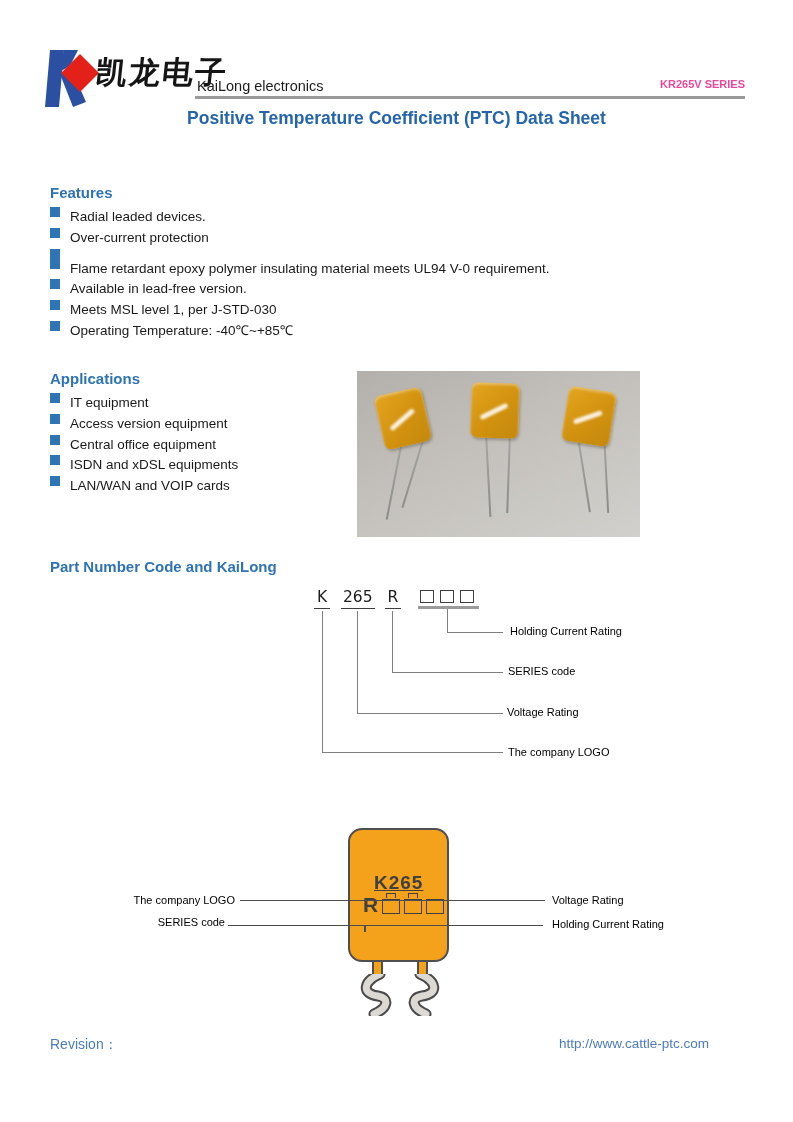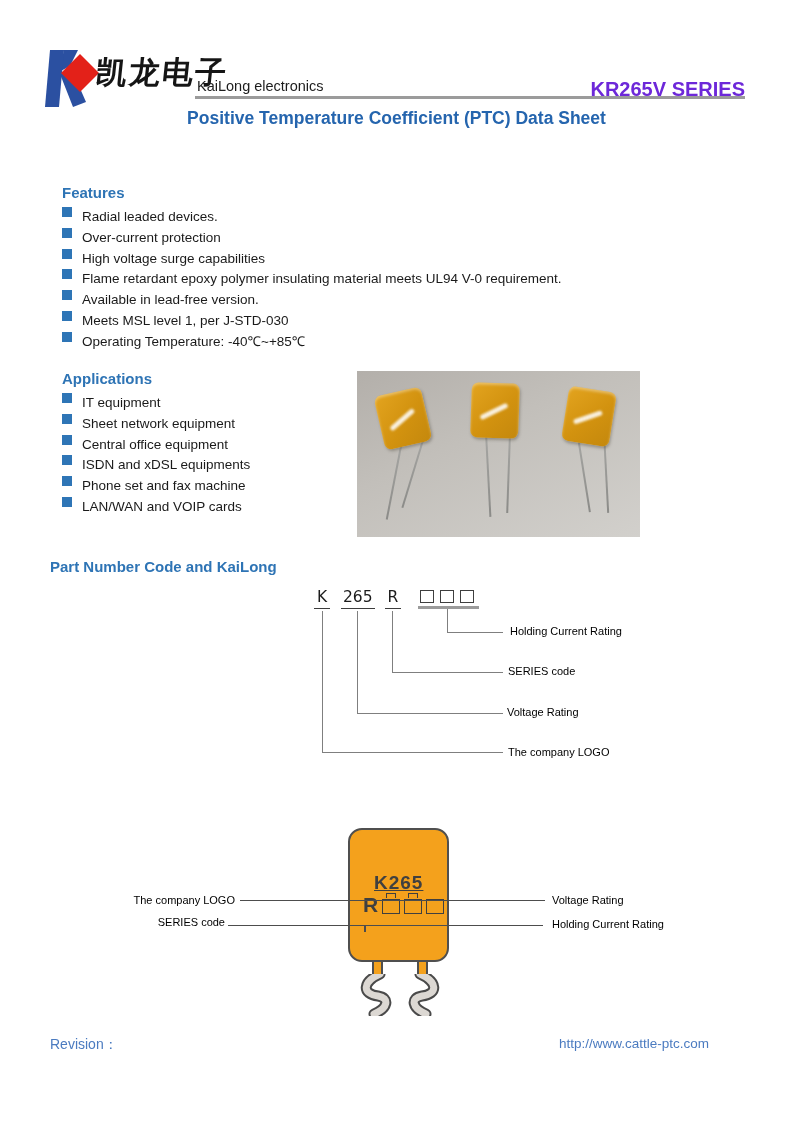--- a/index.html
+++ b/index.html
@@ -19,32 +19,32 @@
     font-size:31px; font-weight:700; color:#151515;
     font-family:"DejaVu Sans", sans-serif;
     letter-spacing:2px; transform:skewX(-6deg);
   }
   .company-en {
     position:absolute; left:197px; top:78px;
     font-size:14.5px; color:#1c1c1c;
   }
   .series-name {
     position:absolute; right:48px; top:78px;
-    font-size:20px; font-weight:700; color:#6d28d9;margin-left:44px;
+    font-size:11px; font-weight:700; color:#ec4899;margin-left:44px;
   }
   .header-rule {
     position:absolute; left:195px; top:96px;
     width:550px; height:3px; background:#9b9b9b;
   }
   .doc-title {
     position:absolute; left:0; top:108px; width:793px;
     text-align:center; font-size:17.5px; font-weight:700; color:#2565AE;
   }
   
-  .section { position:absolute; left:62px; }
+  .section { position:absolute; left:50px; }
   .section-heading { font-size:15px; font-weight:700; color:#2E74B5; margin-bottom:6px; }
   .bullet-list { list-style:none; }
   .bullet-list li {
     font-size:13.5px; color:#1a1a1a; line-height:20.8px;
     display:flex; 
   }
   .sq-bullet {
     display:inline-block; width:10px; height:10px;
     background:#2E75B6; margin-right:10px; flex:0 0 10px;
   }
@@ -142,21 +142,20 @@
       <li>
           <span class="sq-bullet"></span>
           <span>Radial leaded devices.</span>
         </li>
       <li>
           <span class="sq-bullet"></span>
           <span>Over-current protection</span>
         </li>
       <li>
           <span class="sq-bullet"></span>
-          <span>High voltage surge capabilities</span>
         </li>
       <li>
           <span class="sq-bullet"></span>
           <span>Flame retardant epoxy polymer insulating material meets UL94 V-0 requirement.</span>
         </li>
       <li>
           <span class="sq-bullet"></span>
           <span>Available in lead-free version.</span>
         </li>
       <li>
@@ -172,33 +171,29 @@
 
   <div class="section" id="applications-section">
     <div class="section-heading">Applications</div>
     <ul class="bullet-list">
       <li>
           <span class="sq-bullet"></span>
           <span>IT equipment</span>
         </li>
       <li>
           <span class="sq-bullet"></span>
-          <span>Sheet network equipment</span>
+          <span>Access version equipment</span>
         </li>
       <li>
           <span class="sq-bullet"></span>
           <span>Central office equipment</span>
         </li>
       <li>
           <span class="sq-bullet"></span>
           <span>ISDN and xDSL equipments</span>
-        </li>
-      <li>
-          <span class="sq-bullet"></span>
-          <span>Phone set and fax machine</span>
         </li>
       <li>
           <span class="sq-bullet"></span>
           <span>LAN/WAN and VOIP cards</span>
         </li>
     </ul>
   </div>
 
   <div class="photo">
     <div class="chip">

